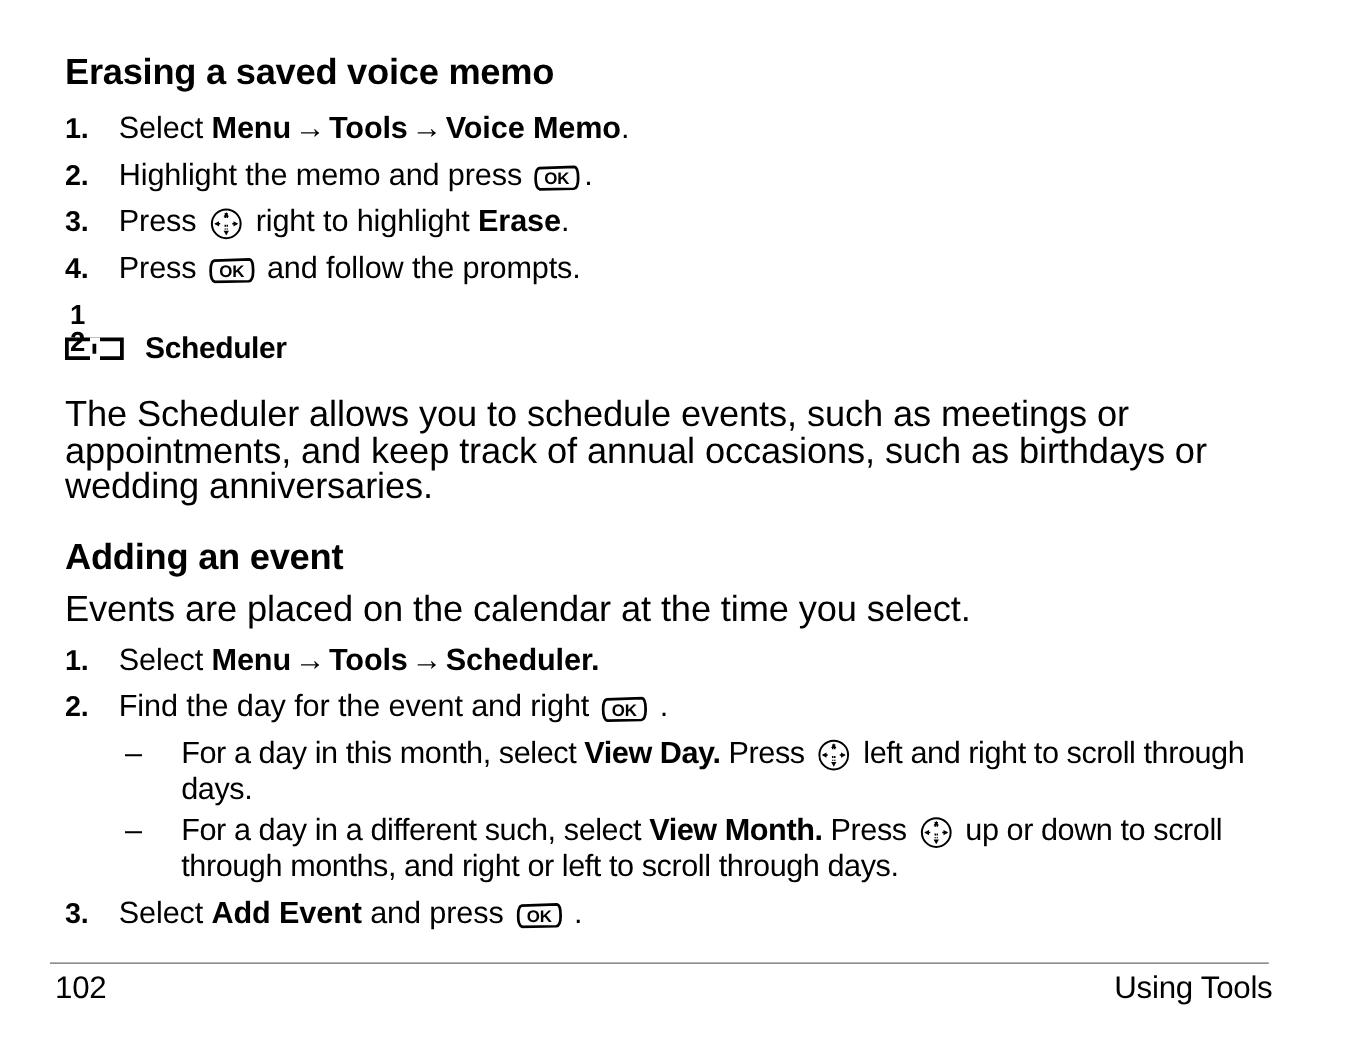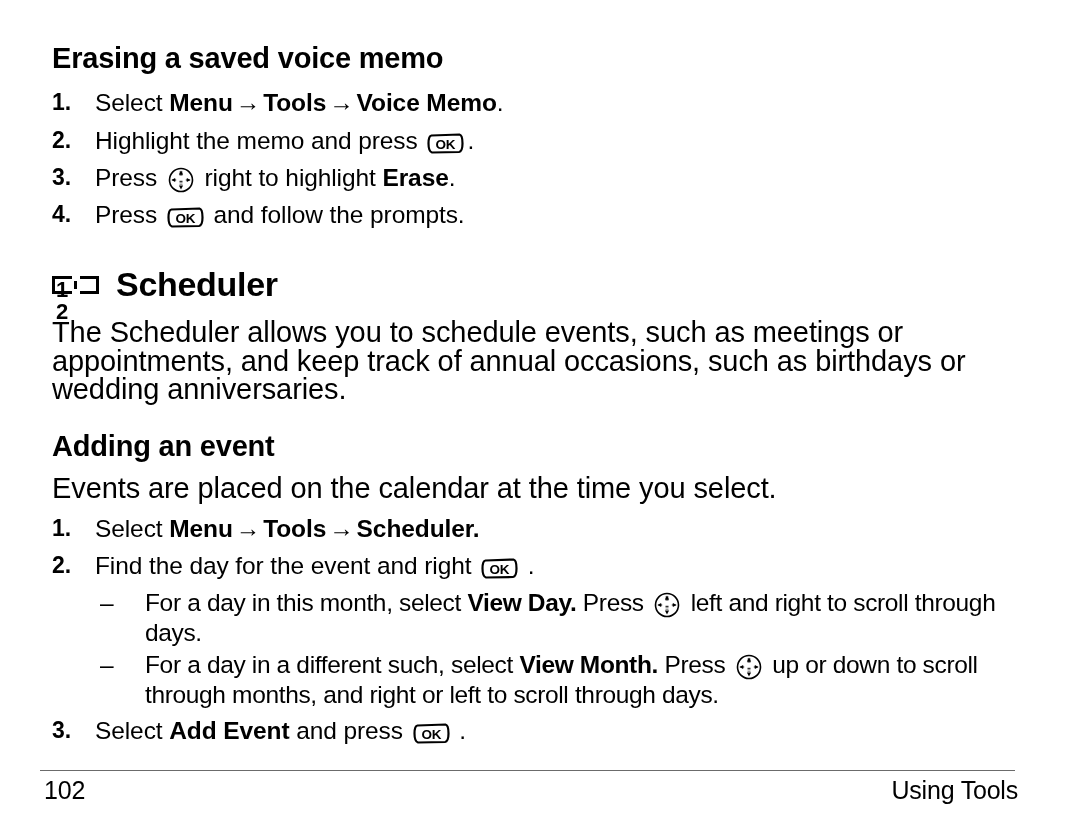--- a/index.html
+++ b/index.html
@@ -39,35 +39,35 @@
 
   .h-chapter {
     position: absolute;
     left: 52px;
     top: 265px;
     display: flex;
     align-items: center;
     gap: 17px;
   }
   .h-chapter .title {
-    font-size: 34px;
+    font-size: 24px;
     font-weight: bold;
     letter-spacing: -0.3px;
     white-space: nowrap;
   }
 
   
   .book-icon {
     width: 47px;
     height: 18px;
     border: 3px solid #000;
     box-sizing: border-box;
     position: relative;
     display: flex;
-    align-items: flex-start;
+    align-items: flex-end;
     justify-content: center;
     flex: 0 0 auto;
   }
   .book-icon .digits {
     font-size: 22px;
     font-weight: bold;
     line-height: 1;
     letter-spacing: 4px;
     font-family: "Liberation Sans", sans-serif;
     position: relative;

